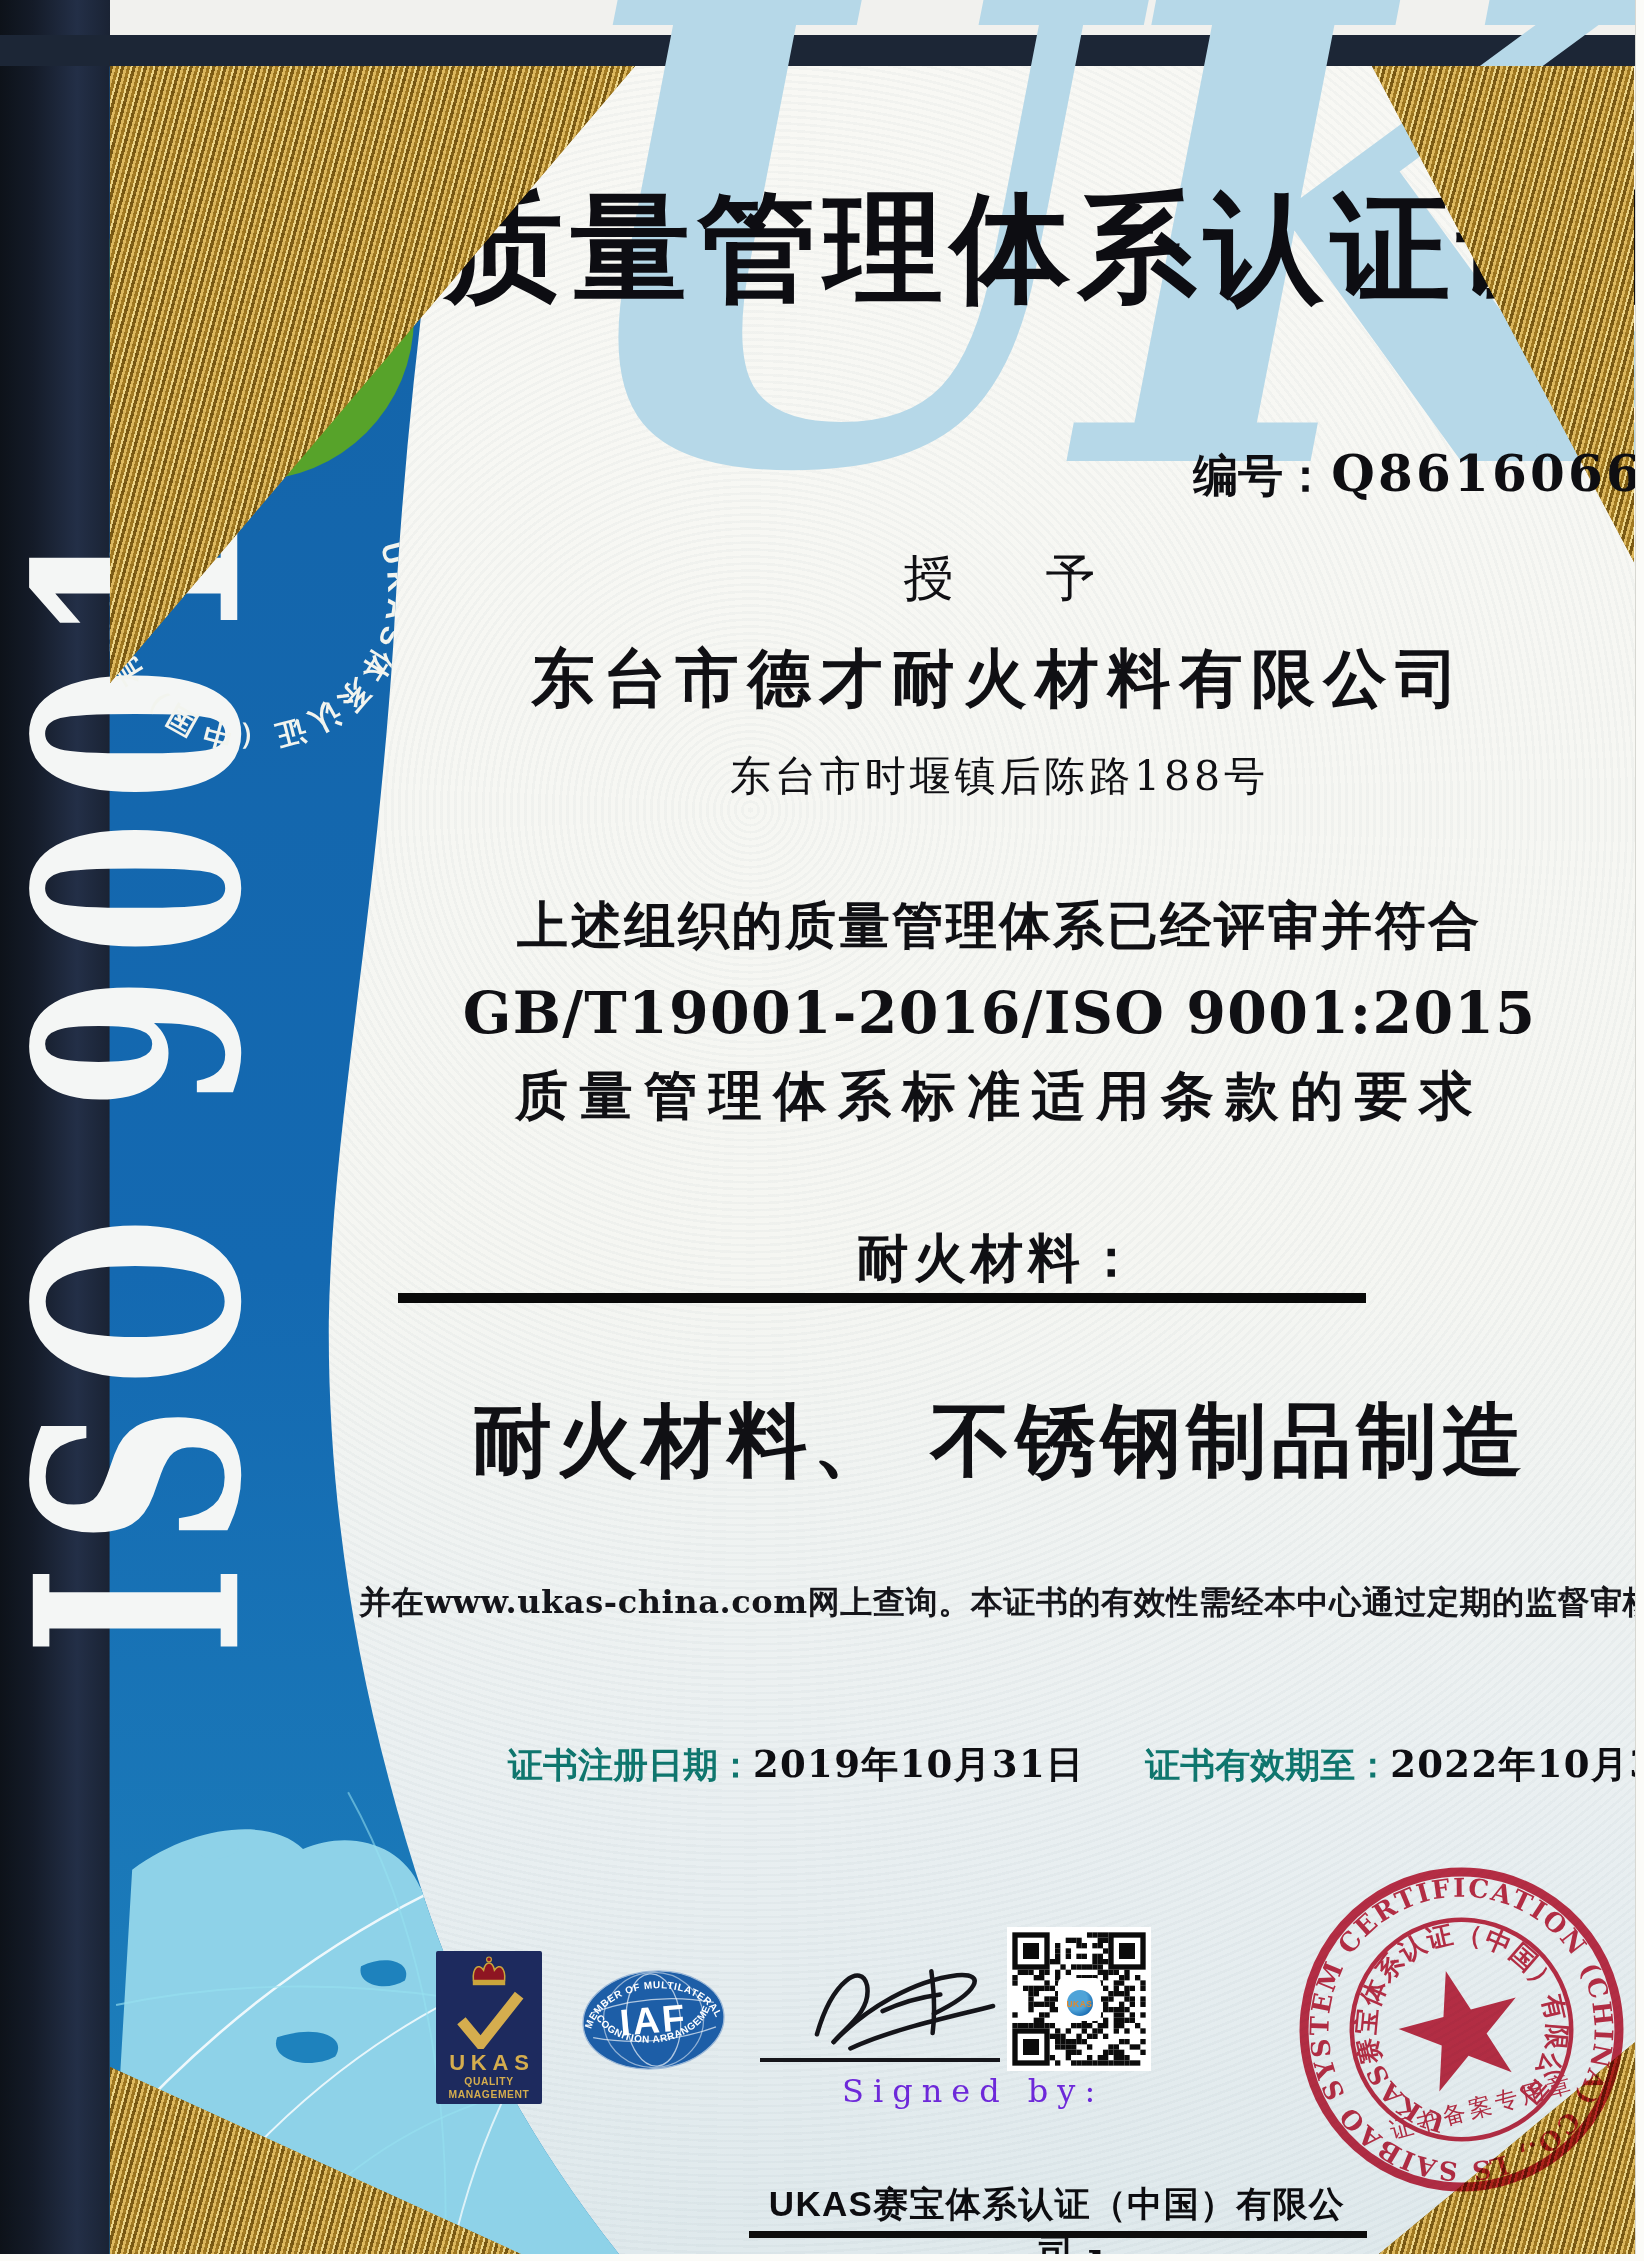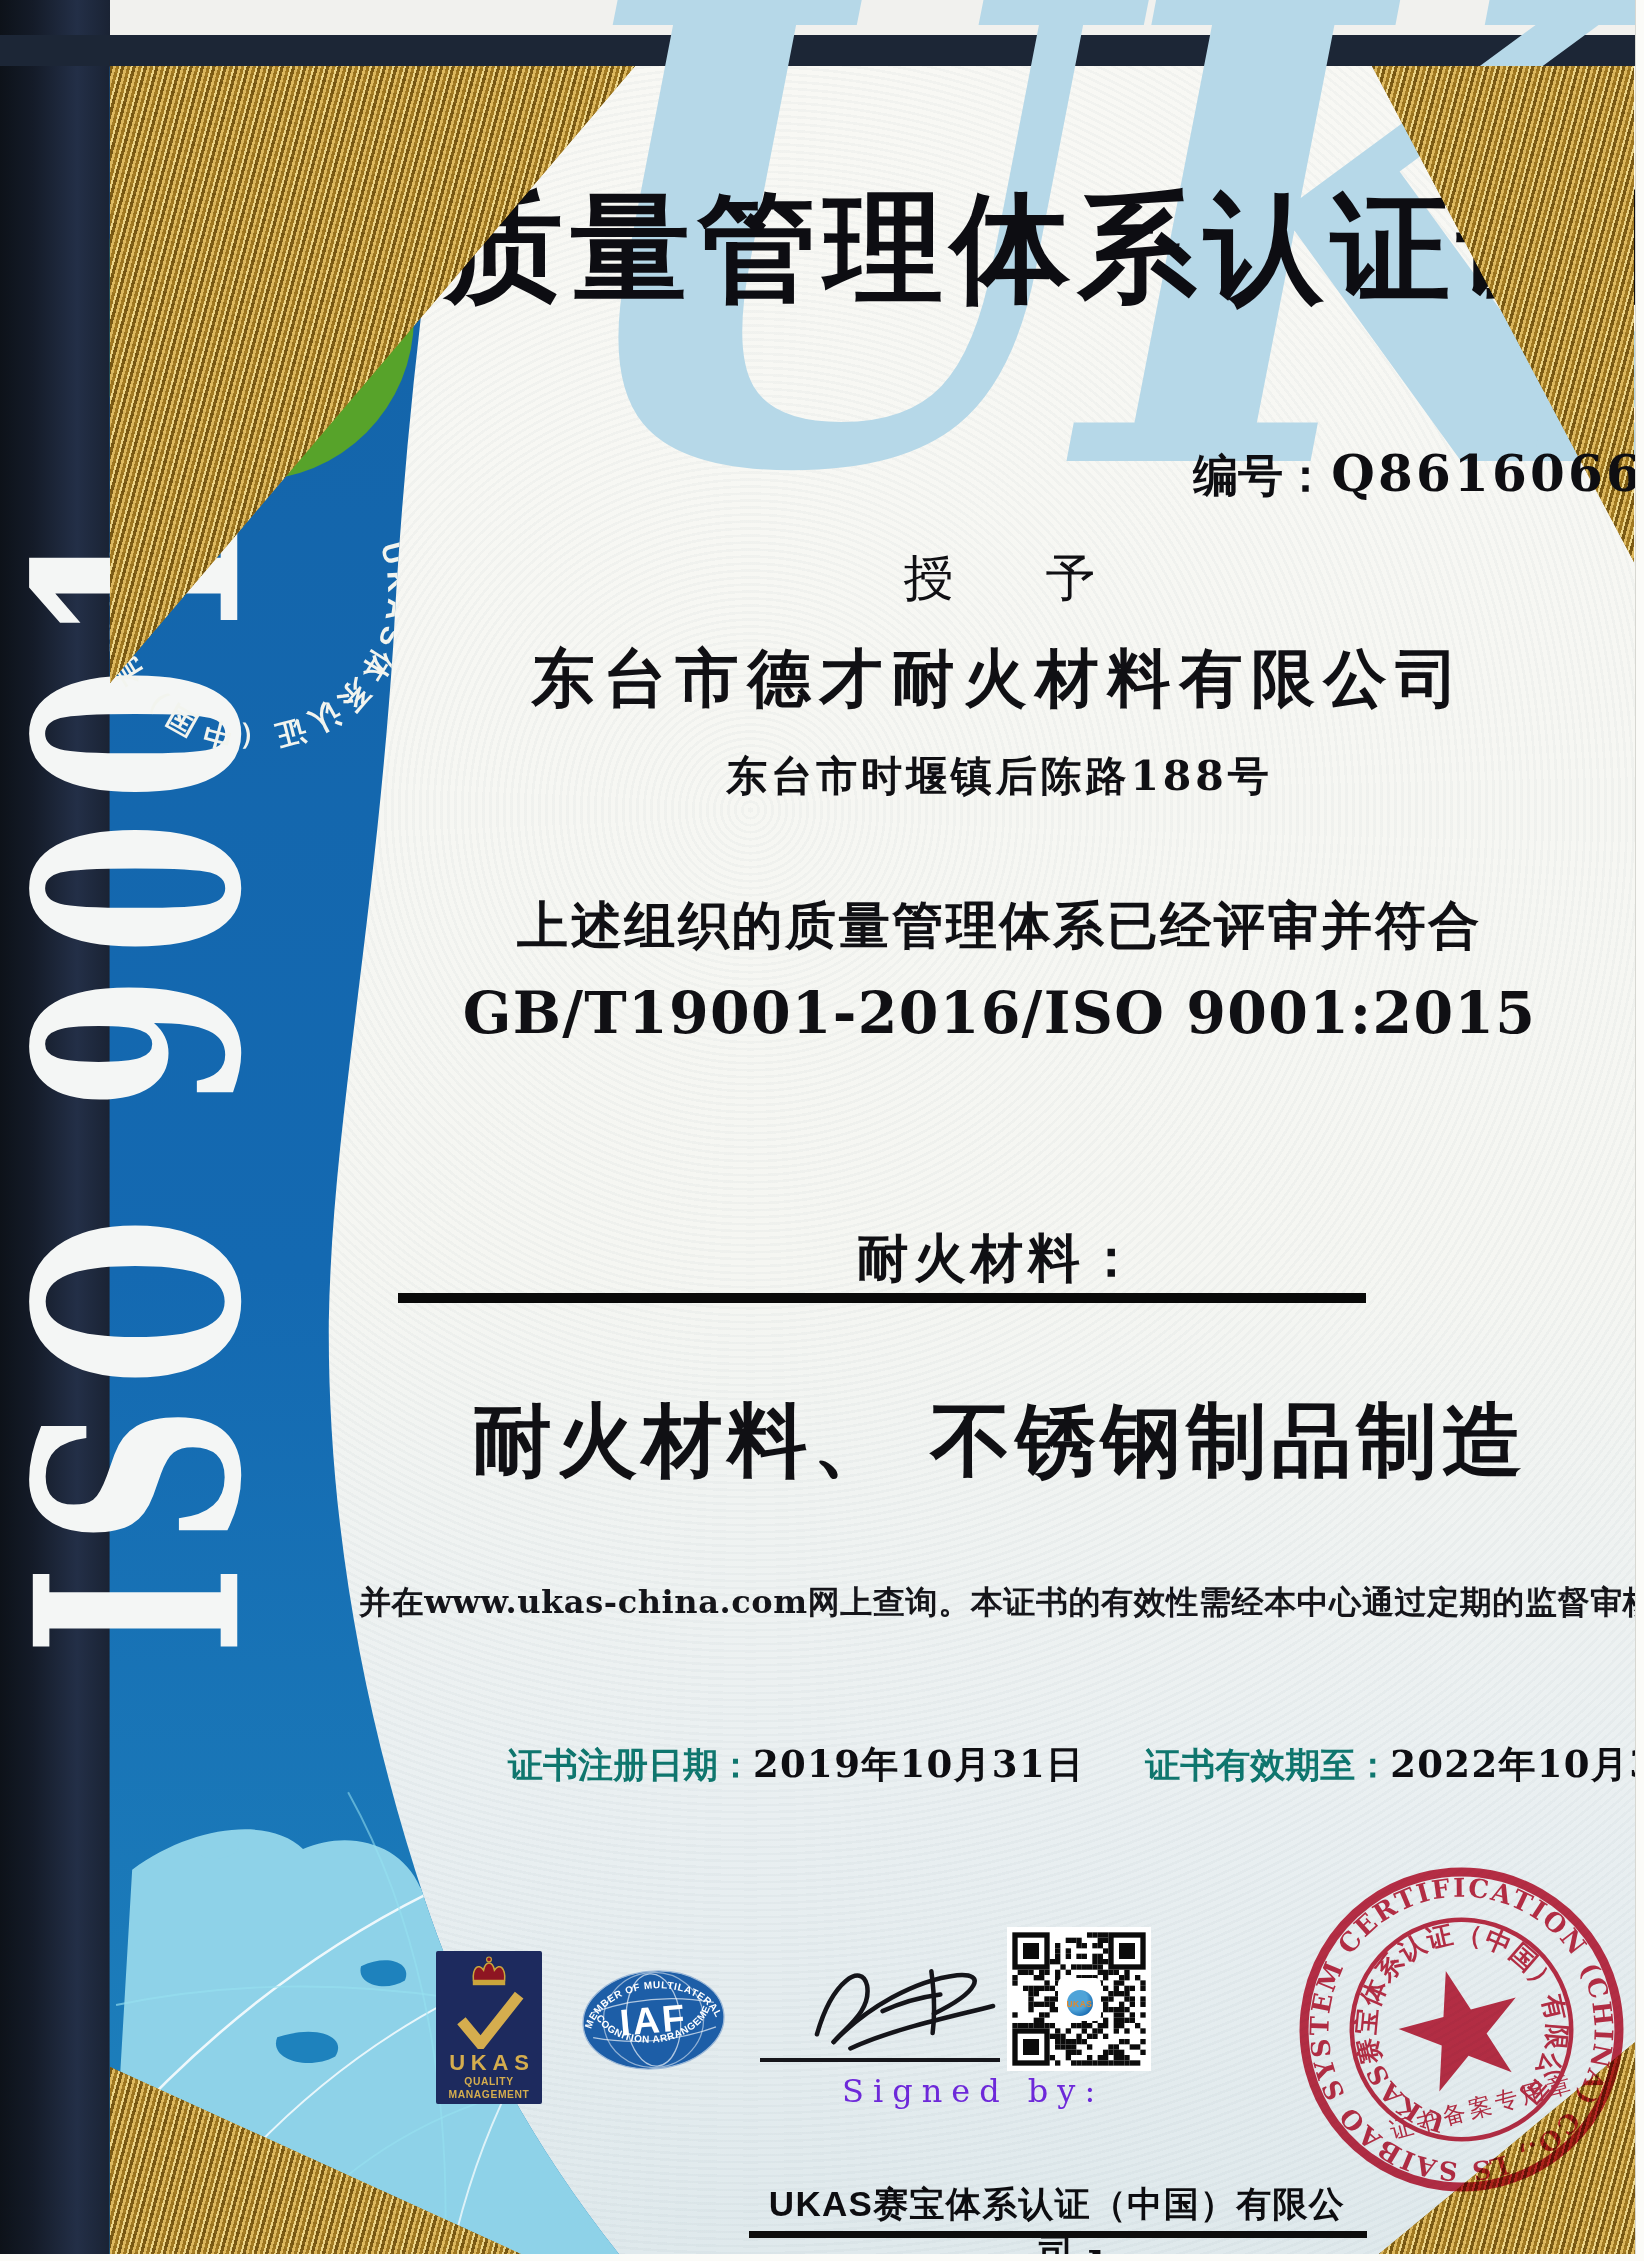--- a/index.html
+++ b/index.html
@@ -34,21 +34,21 @@
   .title{left:444px;top:188px;font-size:119px;line-height:1;font-weight:600;color:#0d0d12;
     letter-spacing:7.7px;white-space:nowrap;z-index:3;}
   
   .col{left:400px;width:1199px;text-align:center;color:#101014;z-index:6;}
   .sans{font-family:"Liberation Sans","DejaVu Sans",sans-serif;}
   .certno{left:1193px;top:444px;z-index:6;white-space:nowrap;}
   .certno .lbl{font-family:"Liberation Sans","DejaVu Sans",sans-serif;font-weight:700;font-size:45px;color:#0e0e12;}
   .certno .val{font-size:50px;font-weight:700;letter-spacing:3.2px;color:#0e0e12;}
   .award{top:545px;font-size:50px;font-weight:400;letter-spacing:39px;text-indent:39px;}
   .company{top:636px;font-size:63px;font-weight:600;letter-spacing:9px;}
-  .address{top:749px;font-size:41px;font-weight:700;letter-spacing:3.9px;}
+  .address{top:749px;font-size:41px;font-weight:400;letter-spacing:3.9px;}
   .statement{top:892px;font-size:51px;font-weight:700;letter-spacing:2.6px;}
   .standard{top:979px;font-size:57px;font-weight:600;letter-spacing:1.3px;}
   .stdnote{top:1061px;font-size:53px;font-weight:700;letter-spacing:11.6px;}
   .scopelbl{top:1224px;font-size:52px;font-weight:700;letter-spacing:5.2px;}
   .divider{left:398px;top:1293px;width:968px;height:10.3px;background:#0a0a0a;z-index:6;}
   .scope{top:1388px;font-size:80px;font-weight:700;letter-spacing:5.2px;}
   .fp1{left:359px;top:1581px;font-size:32px;font-weight:600;letter-spacing:0.6px;white-space:nowrap;z-index:6;color:#15151a;}
   .fp2{top:1644px;font-size:32px;font-weight:600;letter-spacing:0.6px;color:#15151a;}
   .dates{left:508px;top:1740px;z-index:6;display:flex;gap:61px;white-space:nowrap;align-items:baseline;}
   .dates .lbl{font-family:"Liberation Sans","DejaVu Sans",sans-serif;font-weight:700;font-size:35px;color:#0f766e;}
@@ -155,20 +155,21 @@
   <div class="abs certno">
     <span class="lbl">编号：</span>
     <span class="val">Q86160661742</span>
   </div>
 
   <div class="abs col award sans">授 予</div>
   <div class="abs col company">东台市德才耐火材料有限公司</div>
   <div class="abs col address">东台市时堰镇后陈路188号</div>
   <div class="abs col statement sans">上述组织的质量管理体系已经评审并符合</div>
   <div class="abs col standard">GB/T19001-2016/ISO 9001:2015</div>
+  <div class="abs col stdnote">质量管理体系标准适用条款的要求</div>
   <div class="abs col scopelbl sans">耐火材料：</div>
   <div class="abs divider"></div>
   <div class="abs col scope">耐火材料、 不锈钢制品制造</div>
   <div class="abs fp1">并在www.ukas-china.com网上查询。本证书的有效性需经本中心通过定期的监督审核确认保持</div>
 
   <div class="abs dates">
     <span><span class="lbl">证书注册日期：</span><span class="val">2019年10月31日</span></span>
     <span><span class="lbl">证书有效期至：</span><span class="val">2022年10月30日</span></span>
   </div>
 

